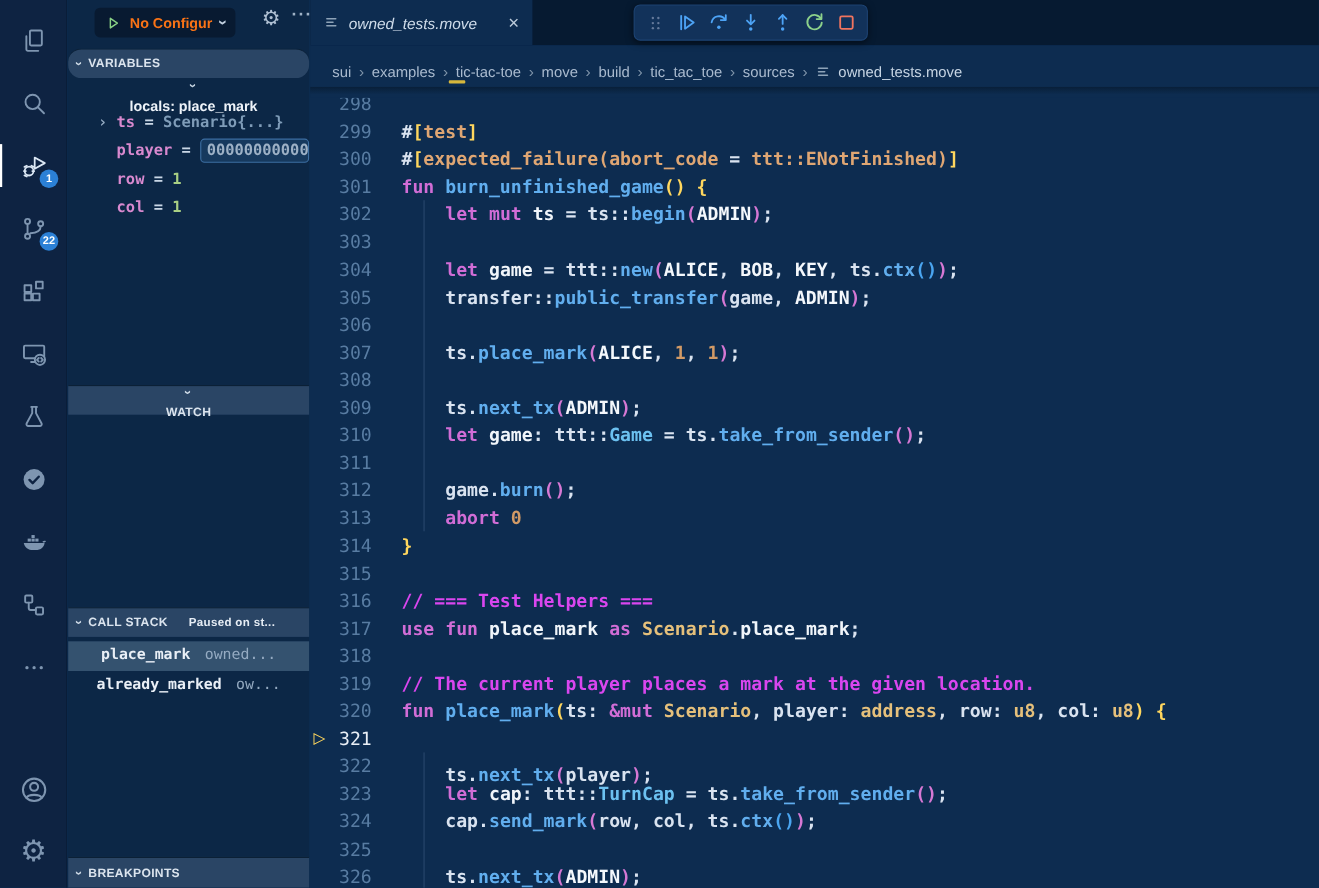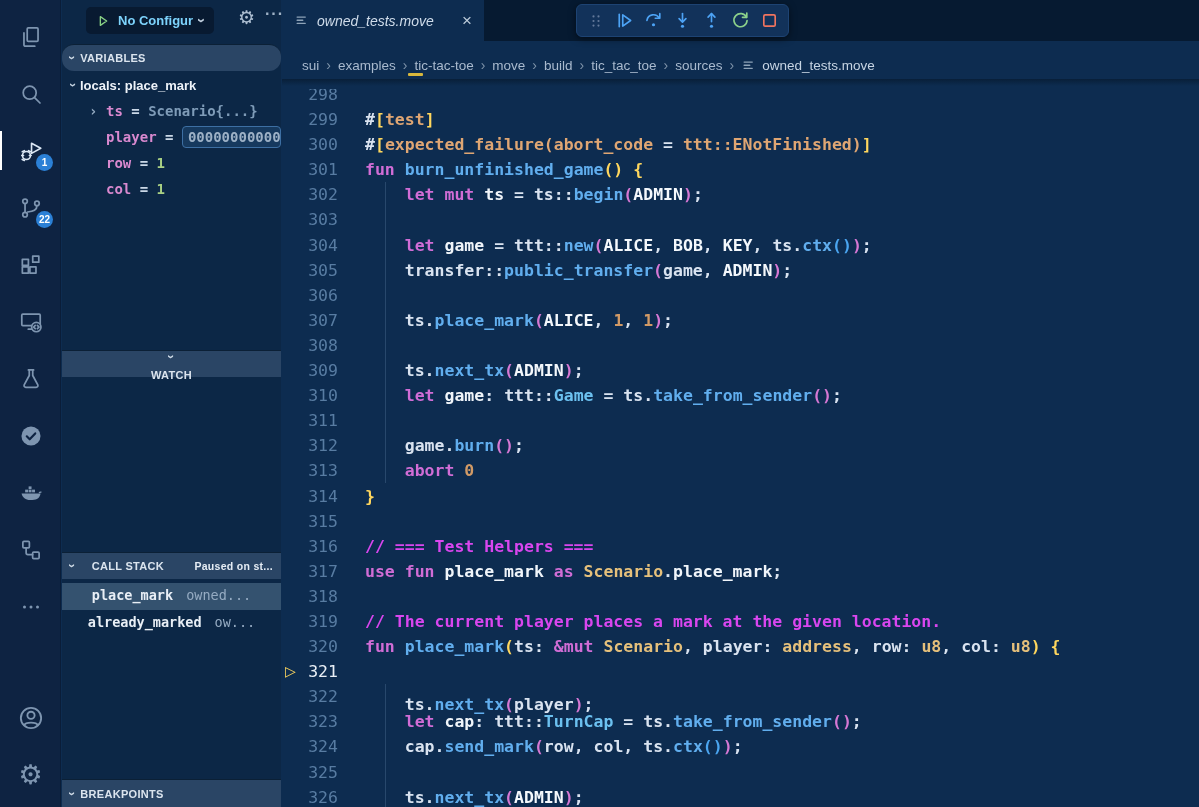--- a/index.html
+++ b/index.html
@@ -15,32 +15,32 @@
   .ab-item.active::before{content:'';position:absolute;left:0;top:9px;bottom:9px;width:2px;background:#ffffff;}
   .ab-badge{position:absolute;right:8px;bottom:8px;background:#2b80d6;color:#fff;font-size:10px;font-weight:700;border-radius:9px;min-width:17px;height:17px;line-height:17px;text-align:center;padding:0 2px;}
   #ab-bottom{position:absolute;top:689px;left:0;}
   .uni-gear{font-family:"DejaVu Sans",sans-serif;font-size:27px;line-height:1;}
   .uni-gear-sm{font-family:"DejaVu Sans",sans-serif;font-size:19px;line-height:1;color:#aebfd2;}
 
   
   #sidebar{position:absolute;left:62px;top:0;width:219px;height:807px;background:#0c2746;z-index:4;}
   #runbar{position:absolute;left:0;top:0;width:219px;height:41px;}
   .run-widget{position:absolute;left:24px;top:7px;height:27px;background:#081a31;border-radius:5px;display:flex;align-items:center;padding:0 9px;gap:7px;cursor:pointer;}
-  .run-label{font-size:13px;font-weight:700;color:#7dd3fc;}
+  .run-label{font-size:13px;font-weight:700;color:#f97316;}
   .chev{display:inline-block;color:#c2d0df;font-size:15px;font-weight:700;transform:rotate(90deg);transform-origin:center;line-height:1;}
   .run-gear{position:absolute;left:176px;top:8px;color:#aebfd2;cursor:pointer;}
   .run-more{position:absolute;left:203px;top:5px;color:#9fb2c6;font-size:16px;font-weight:700;letter-spacing:1px;cursor:pointer;}
 
   .sec{position:absolute;left:0;width:219px;height:27px;background:#2a4565;border-top:1px solid #0b2036;display:flex;align-items:center;gap:6px;padding:0 8px;color:#dbe4ee;font-size:11px;font-weight:700;letter-spacing:.3px;cursor:pointer;}
   .sec .chev{font-size:12px;color:#cdd9e5;}
   .sec-status{margin-left:13px;font-size:10.5px;font-weight:700;color:#e6edf5;}
 
   #vars-content{position:absolute;left:0;top:72px;width:219px;}
   .vrow{height:26px;display:flex;align-items:center;cursor:pointer;}
-  .vrow.scope{padding-left:9px;gap:5px;font-size:13px;font-weight:700;color:#eef3f9;}
+  .vrow.scope{padding-left:9px;gap:5px;font-size:13px;font-weight:700;color:#eef3f9;flex-direction:column;}
   .vrow.scope .chev{font-size:12px;color:#c3d1df;}
   .vrow.leaf{padding-left:44px;font-family:"DejaVu Sans Mono",monospace;font-size:14px;font-weight:600;}
   .vrow.leaf.haschev{padding-left:27px;}
   .tree-chev{color:#93a9c0;font-size:14px;font-weight:700;width:17px;flex:none;}
   .vname{color:#d989cf;}
   .vsep{color:#c9d7e6;white-space:pre;}
   .vval-obj{color:#7f9cb8;}
   .vval-num{color:#a9d084;}
   .vval-box{background:#16395e;border:1px solid #3d6fa3;border-radius:4px;padding:0 5px;color:#9db1c6;width:99px;overflow:hidden;white-space:nowrap;height:22px;line-height:20px;}
 
@@ -266,21 +266,21 @@
         <span class="vsep"> = </span>
         <span class="vval-num">1</span>
       </div>
     </div>
 
   <div class="sec" style="top:350px;flex-direction:column;">
     <span class="chev">›</span>
     <span>WATCH</span>
   </div>
 
-  <div class="sec" style="top:552px;justify-content:space-between;">
+  <div class="sec" style="top:552px;">
     <span class="chev">›</span>
     <span>CALL STACK</span>
     <span class="sec-status">Paused on st...</span>
   </div>
   <div id="stack-content">
       <div class="frame selected">
         <span class="fn">place_mark</span>
         <span class="src">owned...</span>
       </div>
       <div class="frame">

